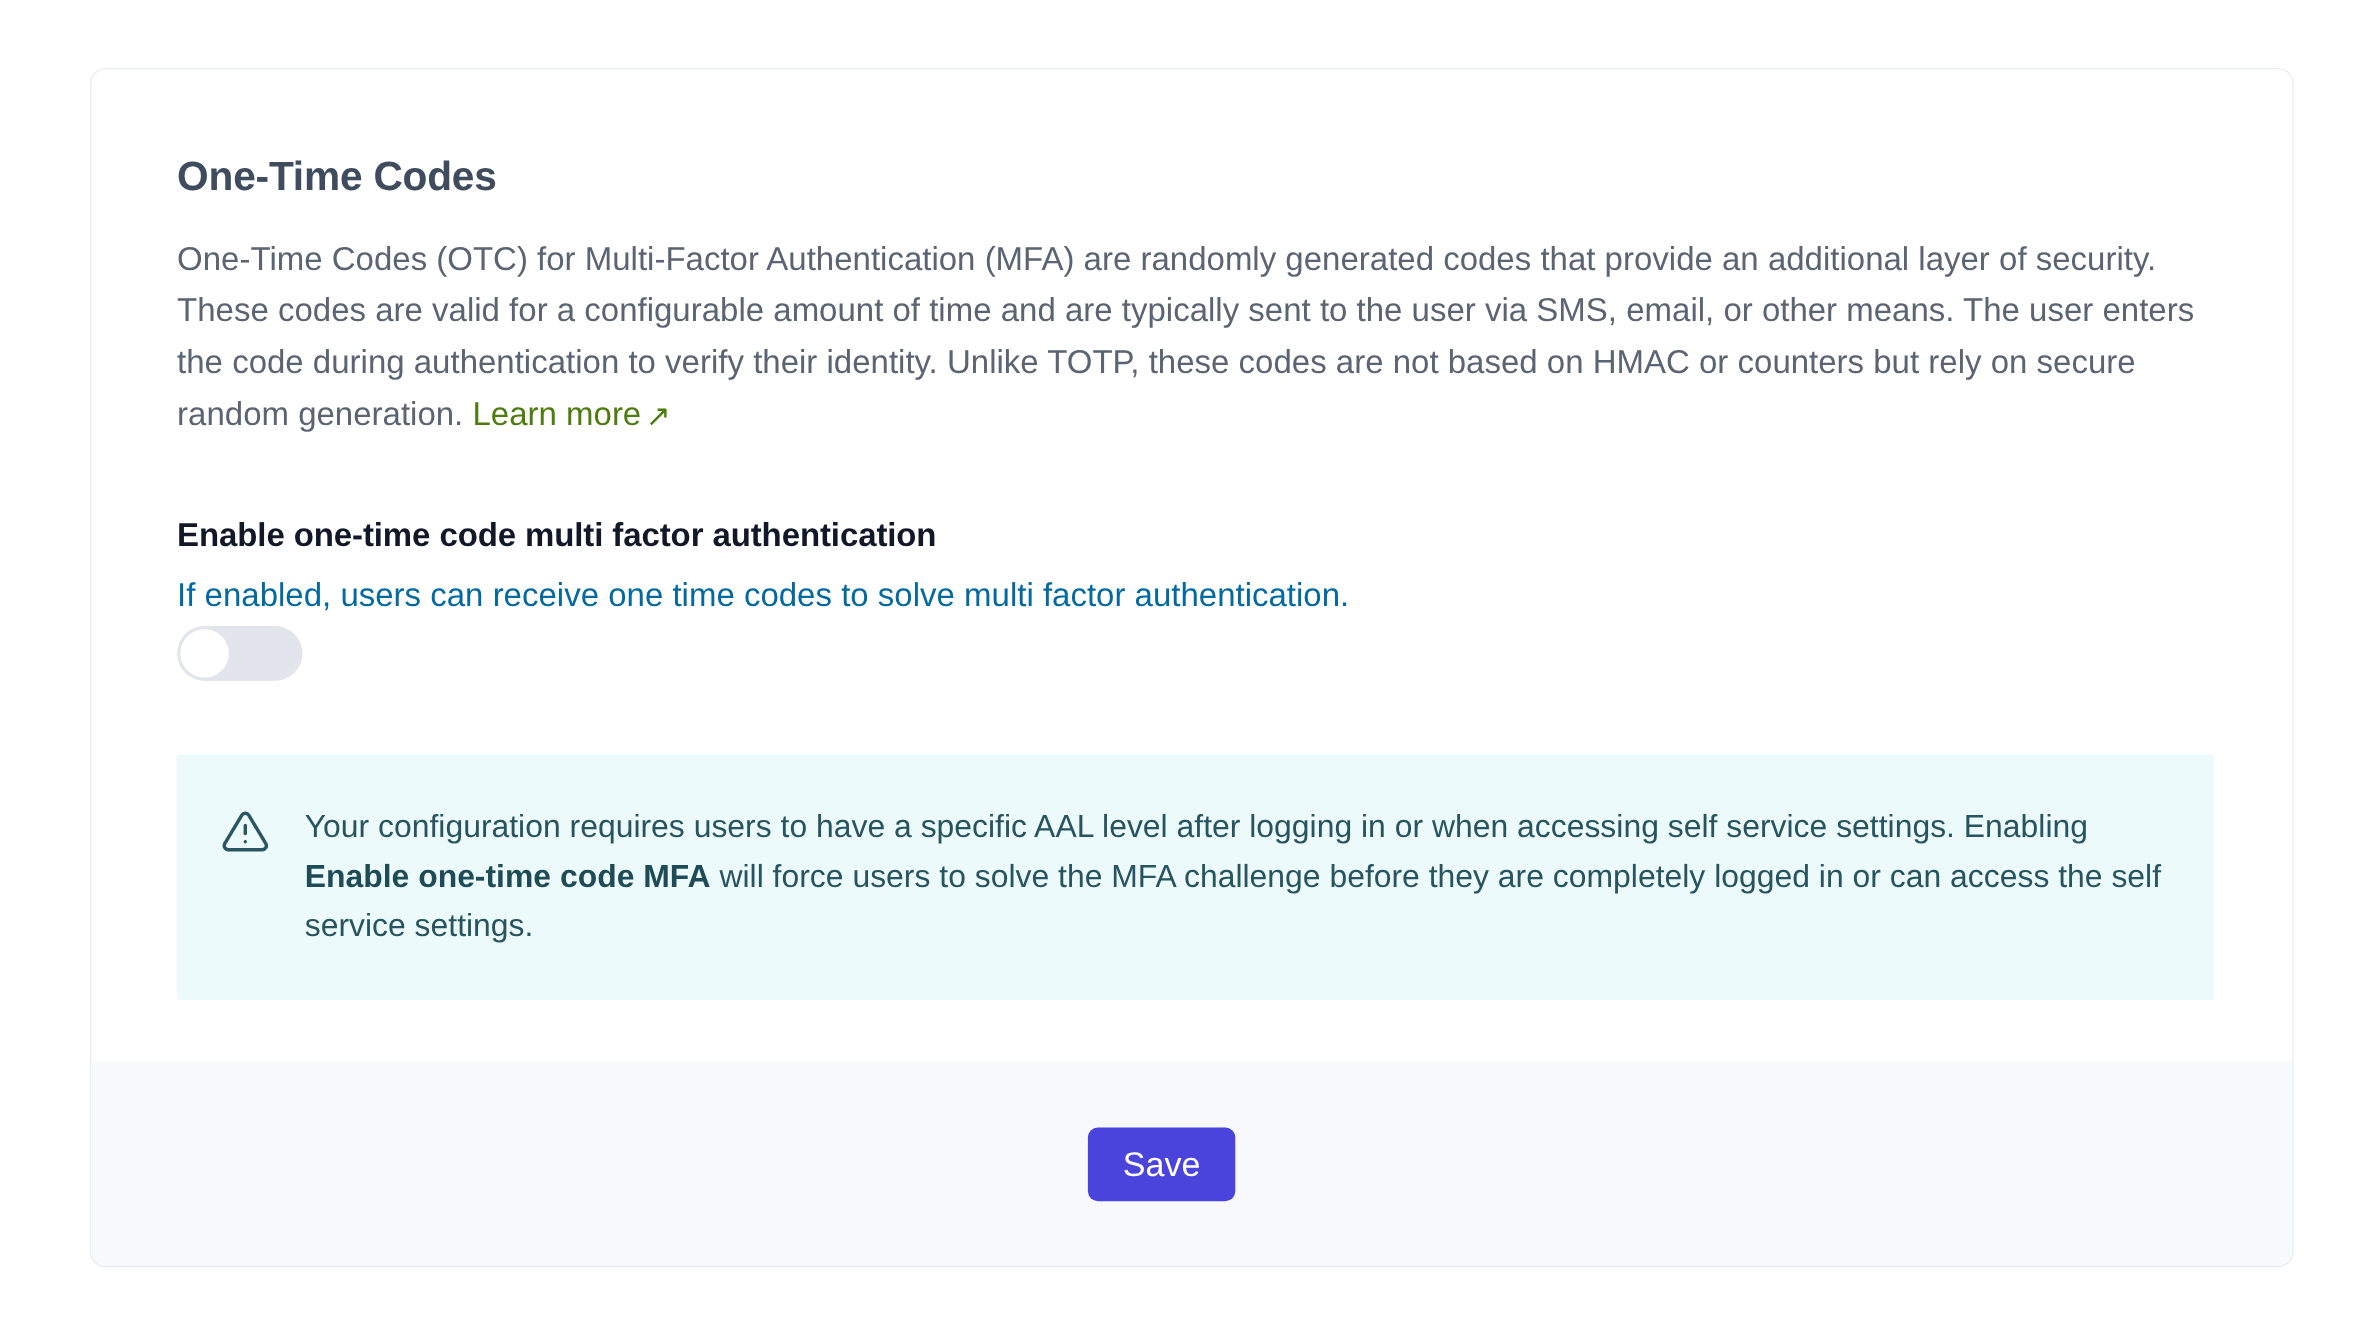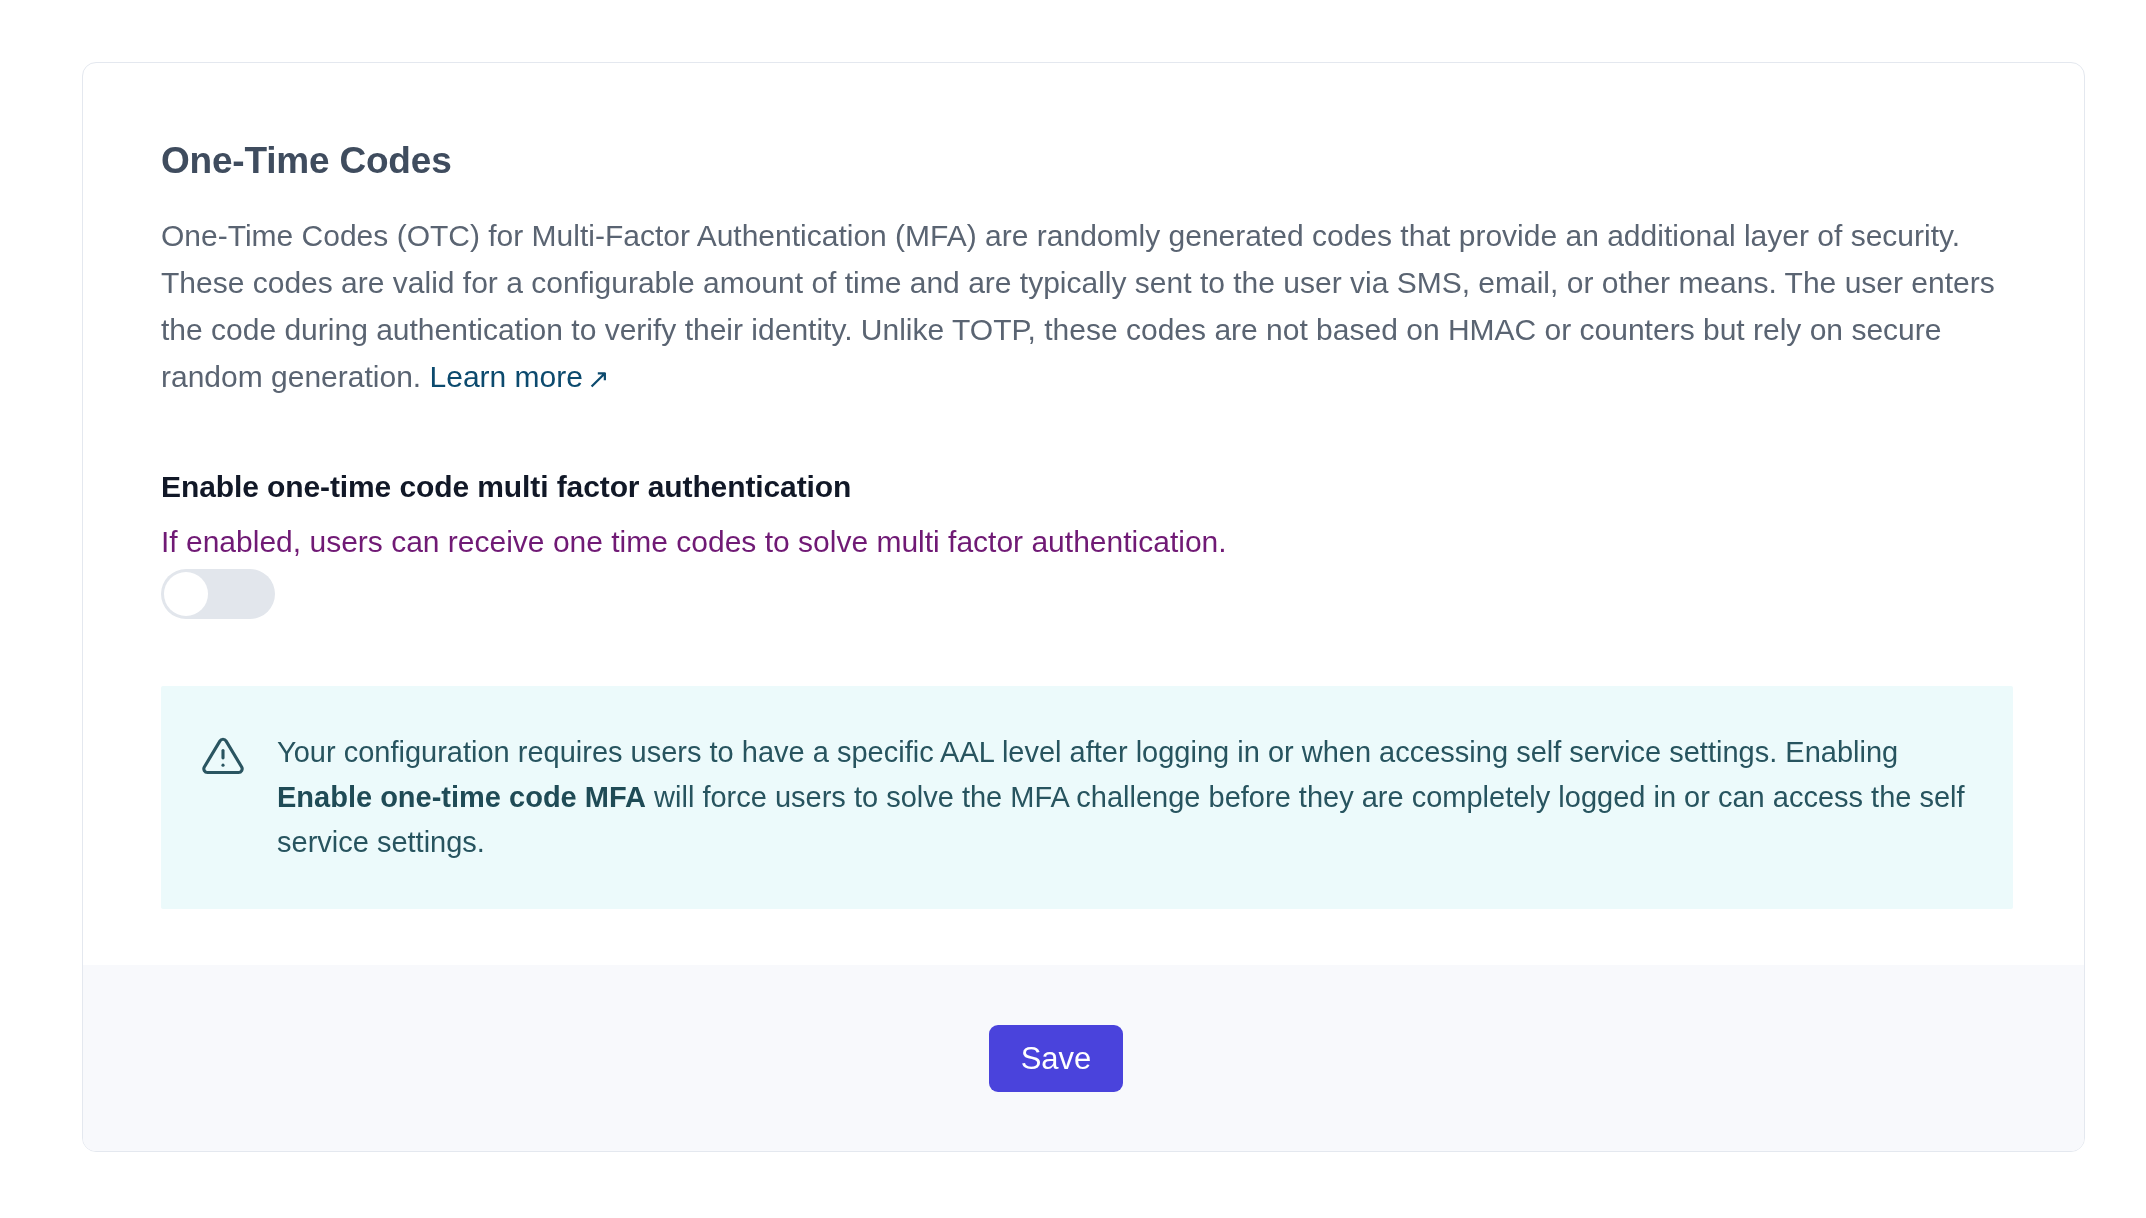--- a/index.html
+++ b/index.html
@@ -57,21 +57,21 @@
   
   .intro {
     margin: 30px 0 0 0;
     max-width: 1868px;
     font-size: 30px;
     line-height: 47px;
     color: #5A6472;
     font-weight: normal;
   }
   .learn-more {
-    color: #0c4a6e;
+    color: #4d7c0f;
     text-decoration: none;
     white-space: nowrap;
   }
   .learn-more .ext-arrow {
     display: inline-block;
     font-size: 27px;
     line-height: 1;
     transform: translateY(1px);
     margin-left: 4px;
   }
@@ -91,21 +91,21 @@
     margin: 0;
     font-size: 30px;
     font-weight: bold;
     color: #111827;
     line-height: 1.25;
     letter-spacing: -0.1px;
   }
   .toggle-desc {
     margin: 17px 0 0 0;
     font-size: 30px;
-    color: #701a75;
+    color: #0369a1;
     line-height: 1.3;
   }
   .switch {
     position: relative;
     flex: 0 0 auto;
     width: 114px;
     height: 50px;
     border-radius: 25px;
     background: #E2E6EC;
     margin-top: 8px;

